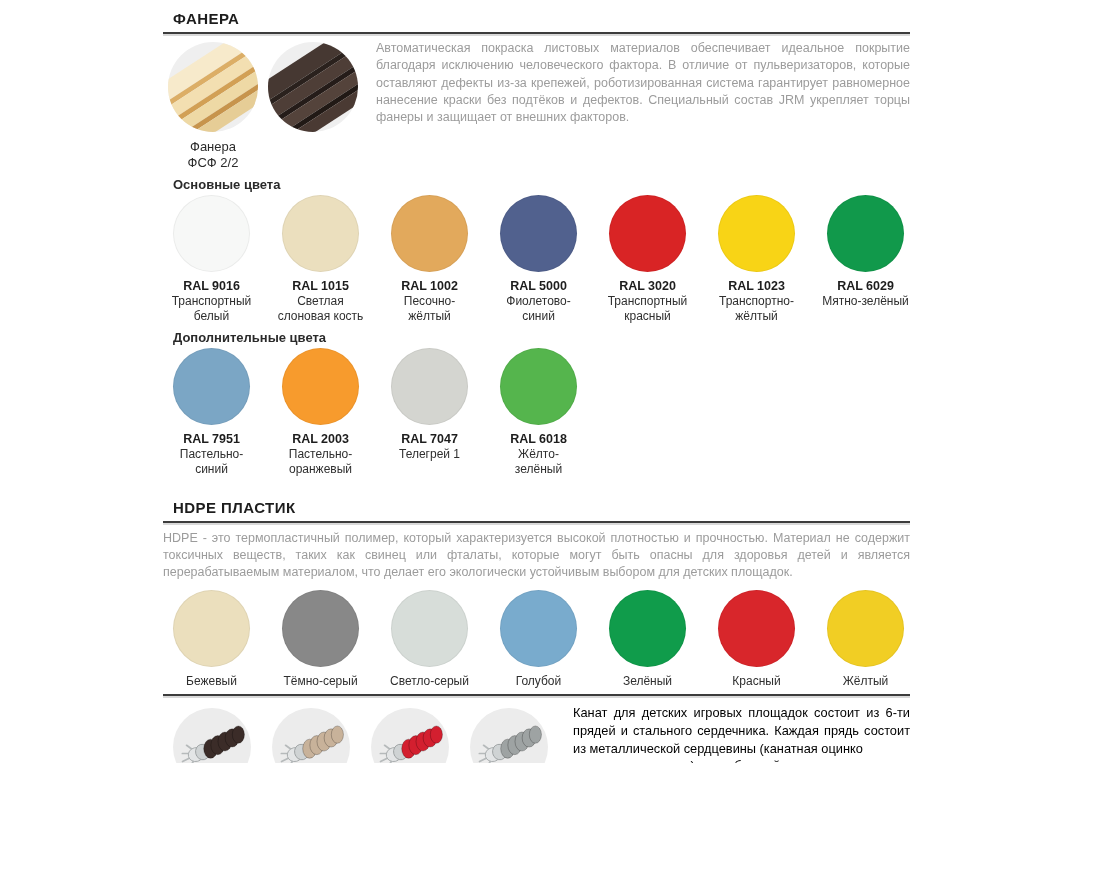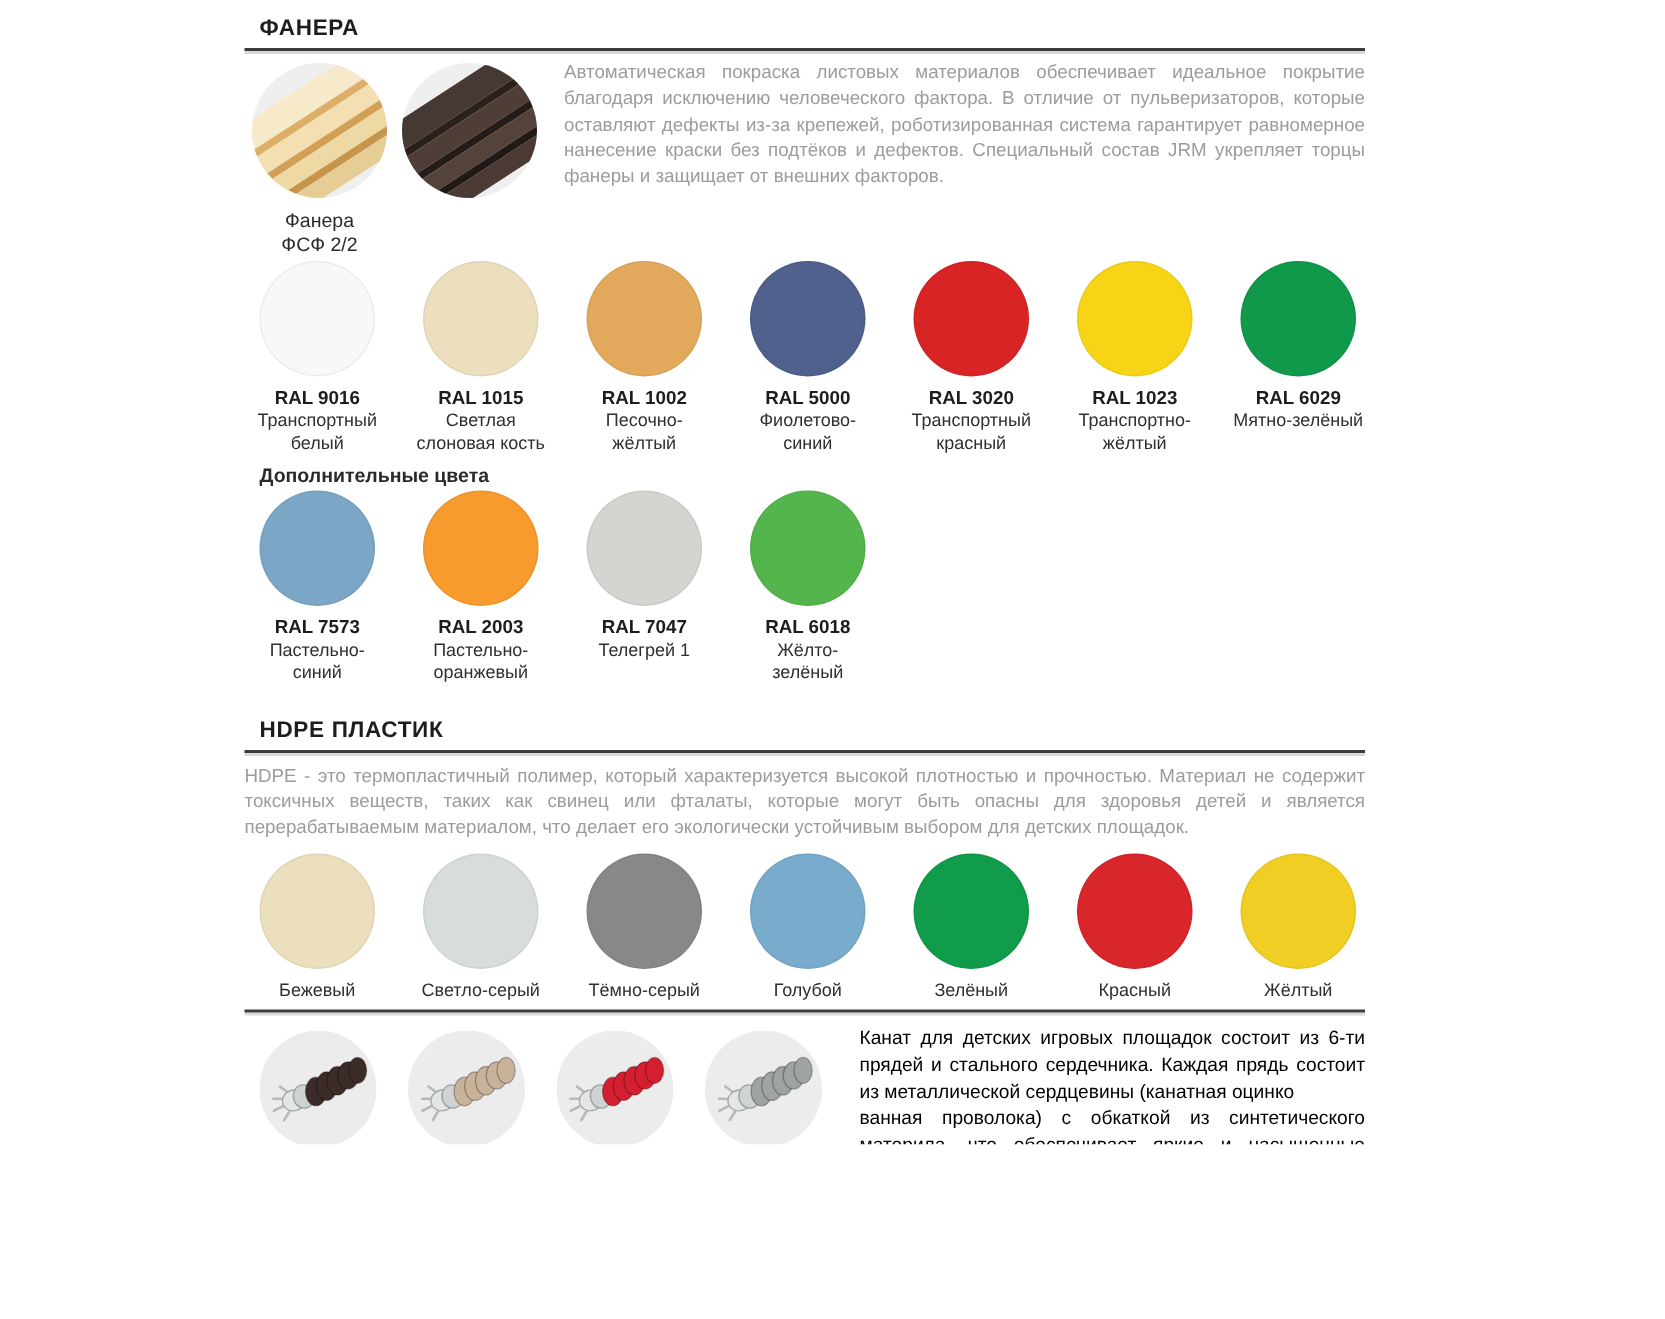--- a/index.html
+++ b/index.html
@@ -93,20 +93,21 @@
                 <rect x="-25" y="72" width="140" height="12" fill="#4A3A33"></rect>
               </g>
             </g>
           </svg>
         </span>
       </div>
 
       <div class="ply-par">Автоматическая покраска листовых материалов обеспечивает идеальное покрытие благодаря исключению человеческого фактора. В отличие от пульверизаторов, которые оставляют дефекты из-за крепежей, роботизированная система гарантирует равномерное нанесение краски без подтёков и дефектов. Специальный состав JRM укрепляет торцы фанеры и защищает от внешних факторов.</div>
     </div>
 
+    <div class="subhead">Основные цвета</div>
     <div class="row tight">
       <div class="sw">
         <div class="sw-circle" style="background-color: rgb(247, 248, 247);"></div>
         <div class="sw-code">RAL 9016</div>
         <div class="sw-name">Транспортный
 белый</div>
       </div>
       <div class="sw">
         <div class="sw-circle" style="background-color: rgb(235, 223, 190);"></div>
         <div class="sw-code">RAL 1015</div>
@@ -141,21 +142,21 @@
         <div class="sw-circle" style="background-color: rgb(17, 153, 75);"></div>
         <div class="sw-code">RAL 6029</div>
         <div class="sw-name">Мятно-зелёный</div>
       </div>
     </div>
 
     <div class="subhead">Дополнительные цвета</div>
     <div class="row tight">
       <div class="sw">
         <div class="sw-circle" style="background-color: rgb(123, 166, 197);"></div>
-        <div class="sw-code">RAL 7573</div>
+        <div class="sw-code">RAL 7951</div>
         <div class="sw-name">Пастельно-
 синий</div>
       </div>
       <div class="sw">
         <div class="sw-circle" style="background-color: rgb(247, 155, 45);"></div>
         <div class="sw-code">RAL 2003</div>
         <div class="sw-name">Пастельно-
 оранжевый</div>
       </div>
       <div class="sw">
@@ -174,26 +175,26 @@
     <div class="sec-title" style="margin-top:22px;">HDPE ПЛАСТИК</div>
     <div class="rule"></div>
     <div class="hd-par">HDPE - это термопластичный полимер, который характеризуется высокой плотностью и прочностью. Материал не содержит токсичных веществ, таких как свинец или фталаты, которые могут быть опасны для здоровья детей и является перерабатываемым материалом, что делает его экологически устойчивым выбором для детских площадок.</div>
 
     <div class="row" style="margin-top:9px;">
       <div class="sw">
         <div class="sw-circle" style="background-color: rgb(235, 223, 189);"></div>
         <div class="sw-name" style="margin-top:7px;">Бежевый</div>
       </div>
       <div class="sw">
+        <div class="sw-circle" style="background-color: rgb(136, 136, 136);"></div>
+        <div class="sw-name" style="margin-top:7px;">Тёмно-серый</div>
+      </div>
+      <div class="sw">
         <div class="sw-circle" style="background-color: rgb(215, 221, 217);"></div>
         <div class="sw-name" style="margin-top:7px;">Светло-серый</div>
-      </div>
-      <div class="sw">
-        <div class="sw-circle" style="background-color: rgb(136, 136, 136);"></div>
-        <div class="sw-name" style="margin-top:7px;">Тёмно-серый</div>
       </div>
       <div class="sw">
         <div class="sw-circle" style="background-color: rgb(121, 171, 205);"></div>
         <div class="sw-name" style="margin-top:7px;">Голубой</div>
       </div>
       <div class="sw">
         <div class="sw-circle" style="background-color: rgb(16, 156, 75);"></div>
         <div class="sw-name" style="margin-top:7px;">Зелёный</div>
       </div>
       <div class="sw">

